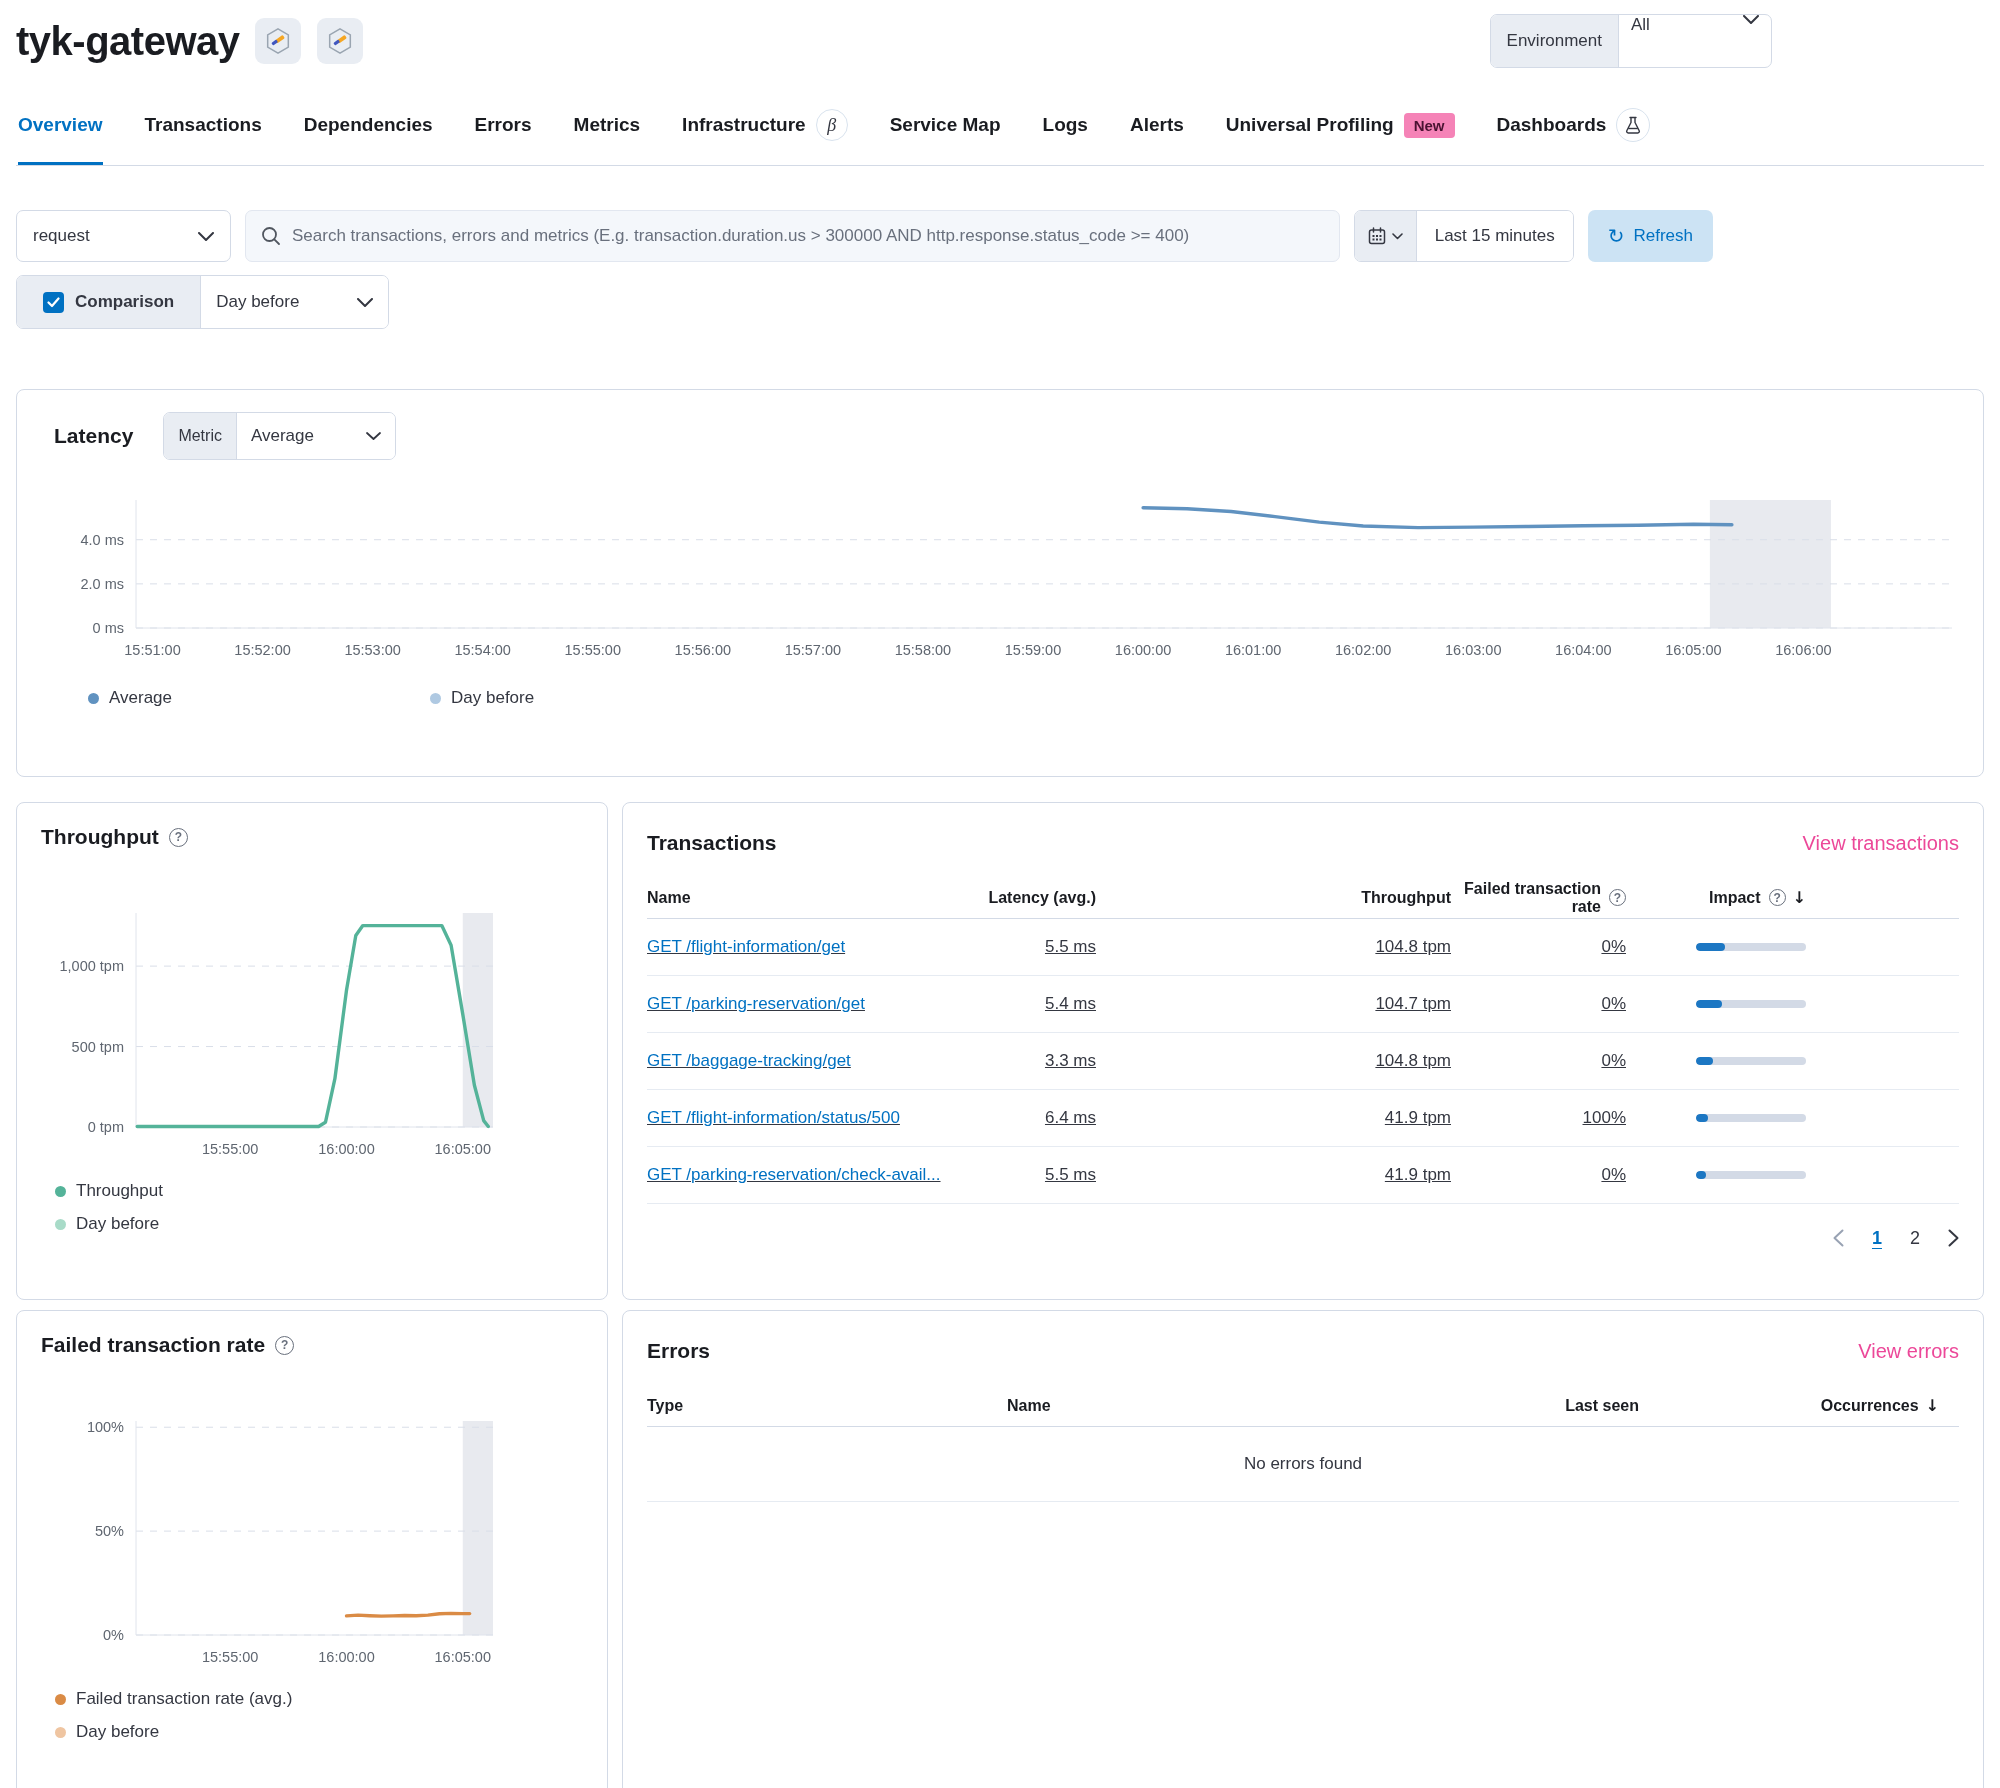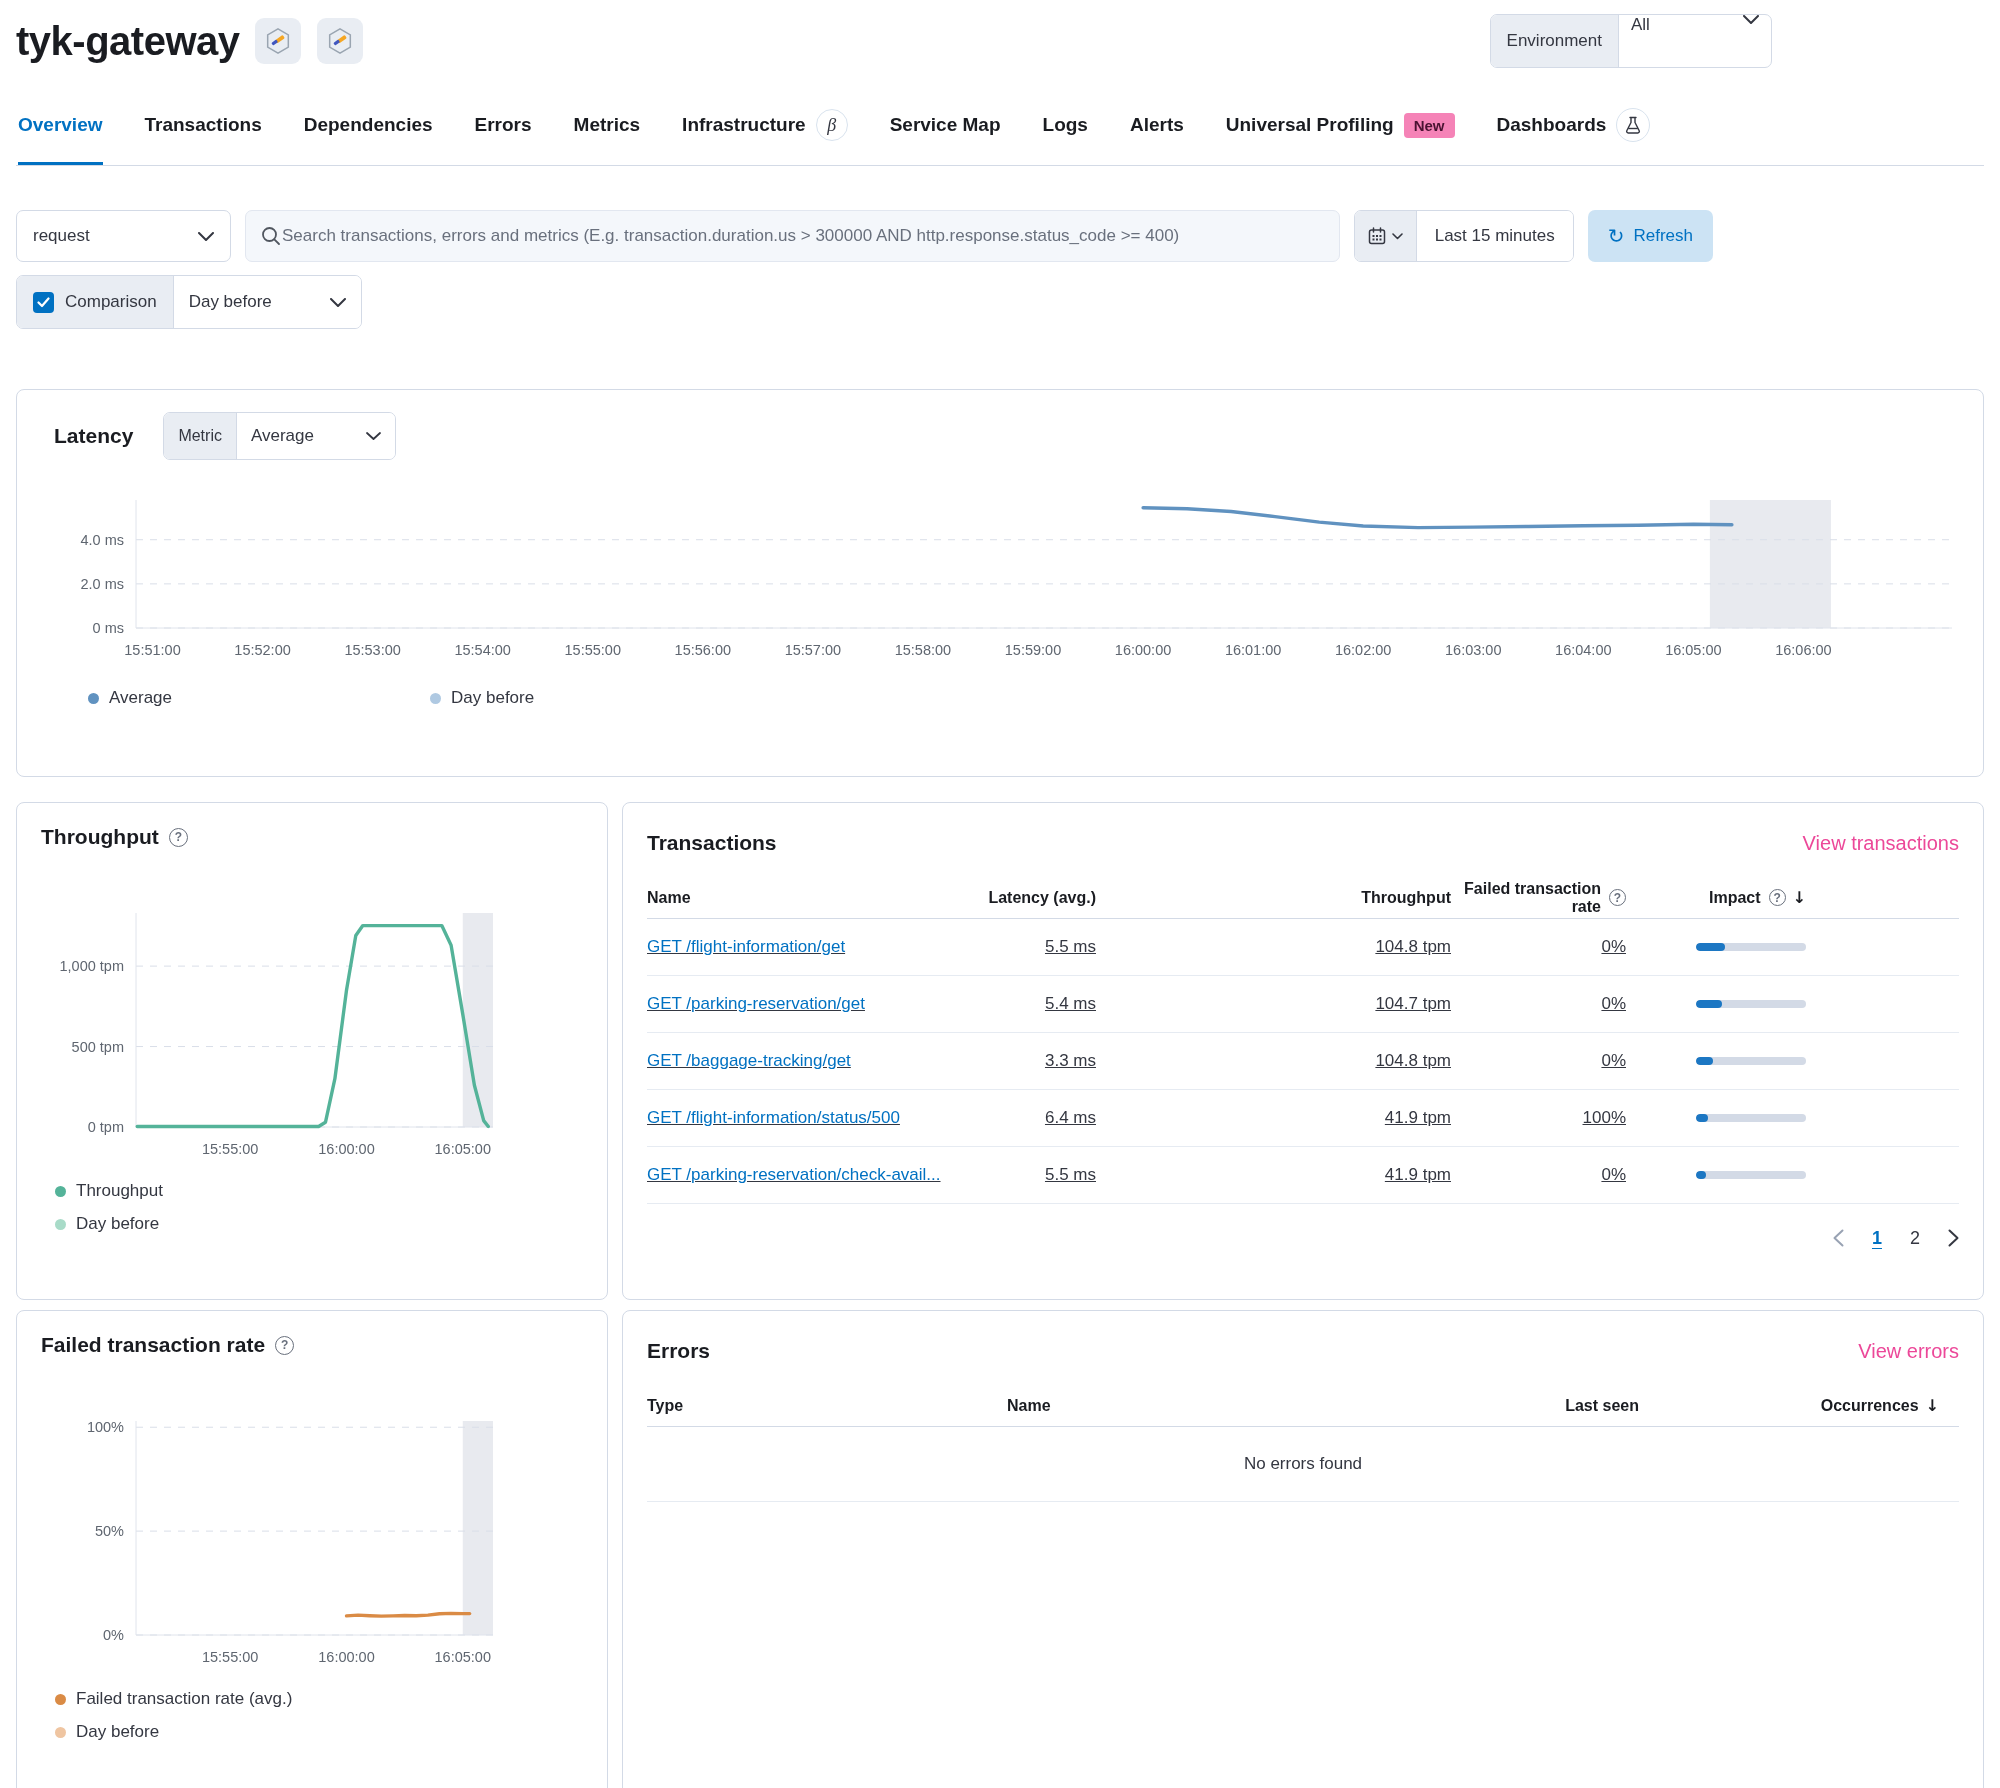--- a/index.html
+++ b/index.html
@@ -31,35 +31,35 @@
   .beta-badge { width:32px; height:32px; border-radius:50%; border:1px solid #d9e3ee; display:flex; align-items:center;
     justify-content:center; font-size:18px; font-weight:400; color:#343741; font-family:"Liberation Serif", serif; font-style:italic; }
   .new-badge { background:#F583B7; color:#4a1231; font-size:15px; font-weight:700; border-radius:4px; padding:4px 10px; }
   .tech-badge { width:34px; height:34px; border-radius:50%; border:1px solid #d9e3ee; display:flex; align-items:center; justify-content:center; }
 
   
   .filter-row { display:flex; gap:14px; margin-top:44px; width:1697px; }
   .type-select { width:215px; height:52px; border:1px solid #d3dae6; border-radius:7px; background:#fff;
     display:flex; align-items:center; justify-content:space-between; padding:0 16px; cursor:pointer; }
   .search-box { flex:1; height:52px; background:#f4f7fb; border:1px solid #e2e7f0; border-radius:7px;
-    display:flex; align-items:center; padding:0 14px; }
+    display:flex; align-items:center; padding:0 14px; gap:10px; }
   .search-box input { border:none; outline:none; background:transparent; flex:1; font-size:17px;
     font-family:"Liberation Sans", sans-serif; color:#343741; }
   .search-box input::placeholder { color:#69707d; }
   .datepicker { display:flex; height:52px; border:1px solid #d3dae6; border-radius:7px; overflow:hidden; }
   .dp-cal { background:#e9edf3; border-right:1px solid #d3dae6; width:62px; display:flex; align-items:center;
     justify-content:center; gap:5px; cursor:pointer; }
   .dp-range { background:#fff; display:flex; align-items:center; padding:0 18px; font-size:17px; cursor:pointer; white-space:nowrap; }
   .refresh-btn { height:52px; background:#cce3f4; color:#0071c2; border:none; border-radius:7px; padding:0 20px;
     font-size:17px; font-weight:500; display:flex; align-items:center; gap:9px; cursor:pointer; font-family:"Liberation Sans", sans-serif; }
   .refresh-glyph { font-size:20px; line-height:1; font-family:"DejaVu Sans", sans-serif; }
 
   .comparison-row { margin-top:13px; }
   .comparison-ctrl { display:inline-flex; height:54px; border:1px solid #d3dae6; border-radius:7px; overflow:hidden; }
-  .cmp-left { background:#e9edf3; display:flex; align-items:center; gap:11px; padding:0 16px; }
+  .cmp-left { background:#e9edf3; display:flex; align-items:center; gap:11px; padding:0 26px;font-weight:bold; }
   .checkbox { width:21px; height:21px; background:#0071c2; border-radius:4px; display:flex; align-items:center; justify-content:center; cursor:pointer; }
   .cmp-right { background:#fff; border-left:1px solid #d3dae6; width:188px; display:flex; align-items:center;
     justify-content:space-between; padding:0 15px; cursor:pointer; }
 
   
   .panel { border:1px solid #d3dae6; border-radius:8px; background:#fff; }
   .latency-panel { margin-top:60px; height:388px; padding:22px 37px; }
   .panel-title-row { display:flex; align-items:center; }
   .panel-title { font-size:21px; font-weight:700; color:#1a1c21; }
   .metric-select { margin-left:30px; display:flex; height:48px; border:1px solid #d3dae6; border-radius:7px; overflow:hidden; }

